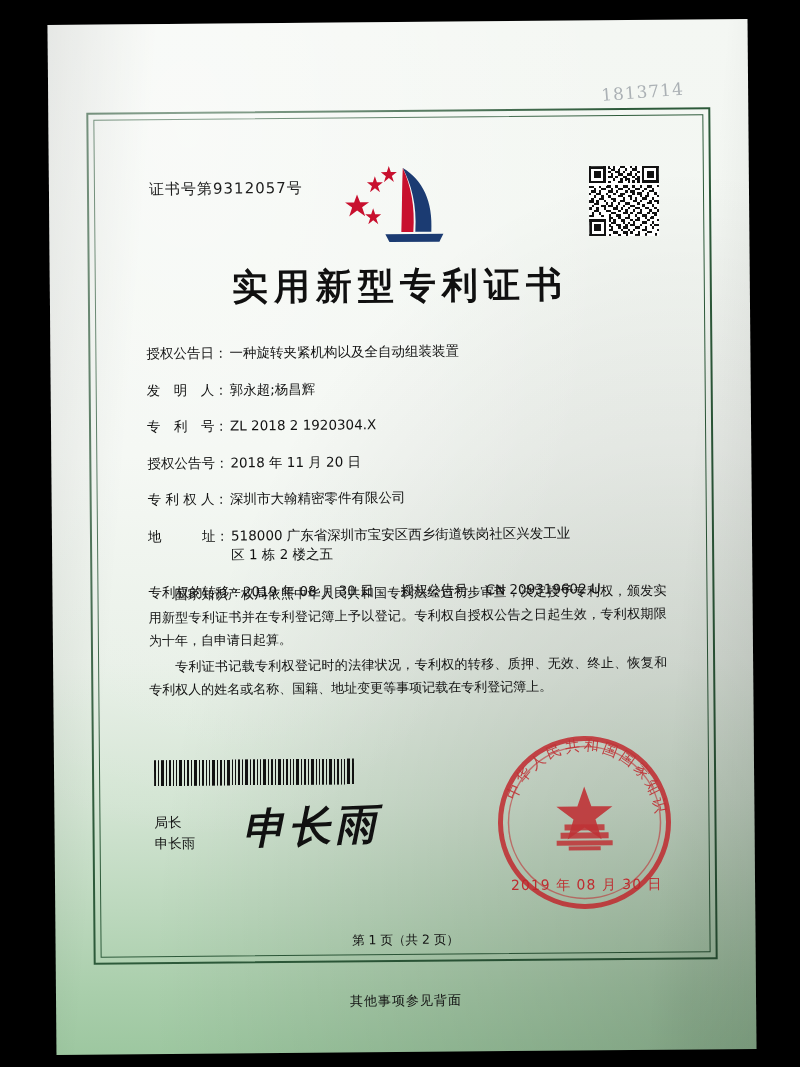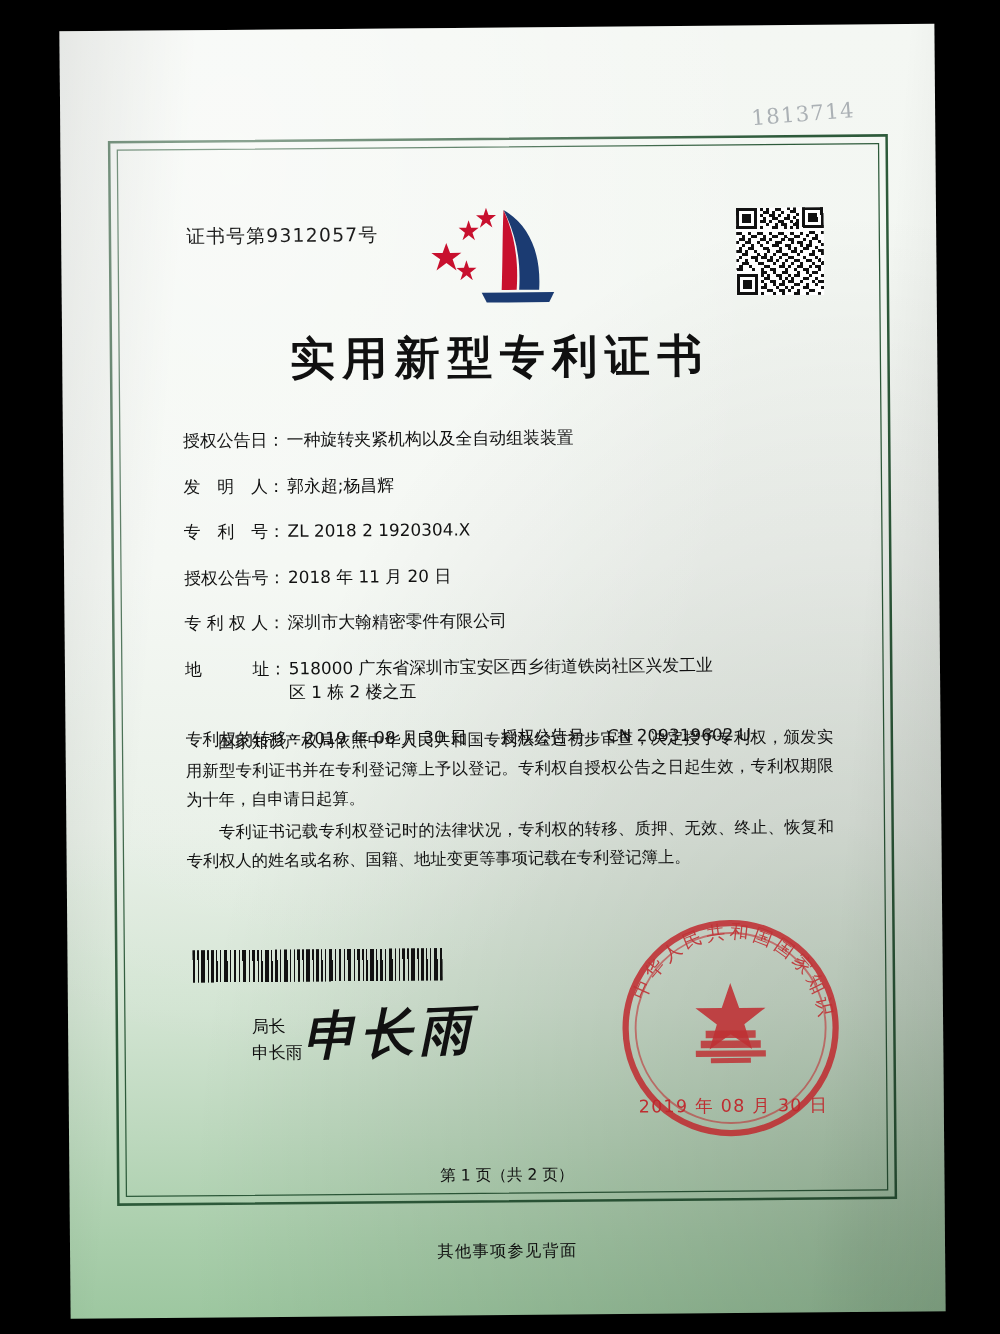--- a/index.html
+++ b/index.html
@@ -200,21 +200,20 @@
 
   
   .director {
     position: absolute;
     left: 62px;
     top: 700px;
     font-family: "DejaVu Sans", sans-serif;
     font-size: 13.5px;
     color: #111;
     line-height: 1.55;
-    margin-left: 47px;
   }
   .signature {
     position: absolute;
     left: 150px;
     top: 688px;
     font-family: "DejaVu Serif", serif;
     font-size: 42px;
     font-style: italic;
     font-weight: bold;
     color: #111;

